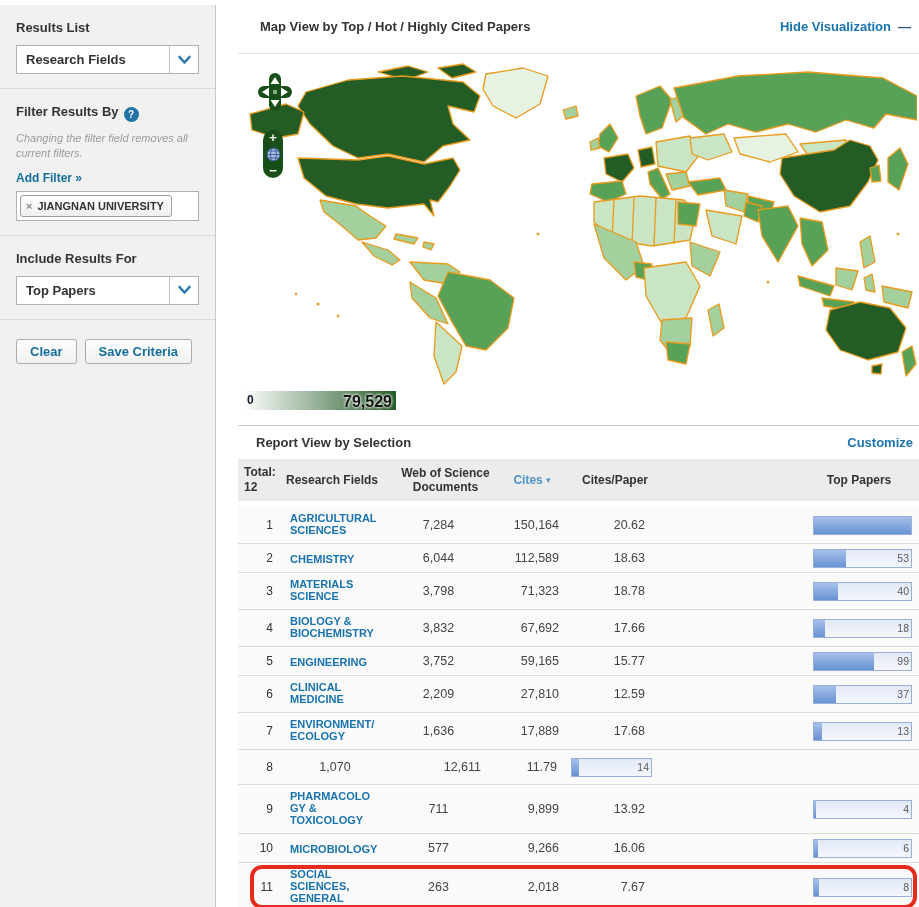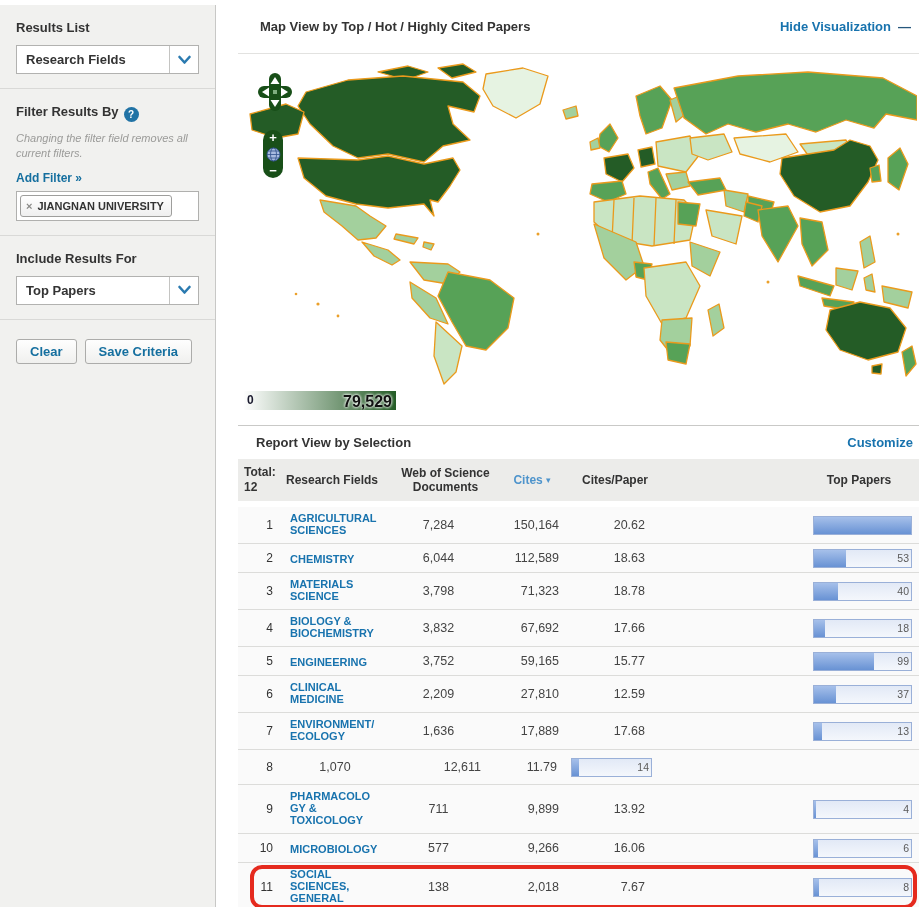--- a/index.html
+++ b/index.html
@@ -475,21 +475,21 @@
       </div>
     </div>
 
   </div>
 
   <div class="grid trow h3 highlighted">
     <div class="rank">11</div>
     <div class="field-cell">
       <a class="field-link">SOCIAL SCIENCES, GENERAL</a>
     </div>
-    <div class="num n-docs">138</div>
+    <div class="num n-docs">263</div>
     <div class="num n-cites">2,018</div>
     <div class="num n-cpp">7.67</div>
     <div class="barcell">
       <div class="bar">
         <div class="bar-fill" style="width: 5%;"></div>
         <span class="bar-num">8</span>
       </div>
     </div>
     <div class="highlight-ring"></div>
   </div>

